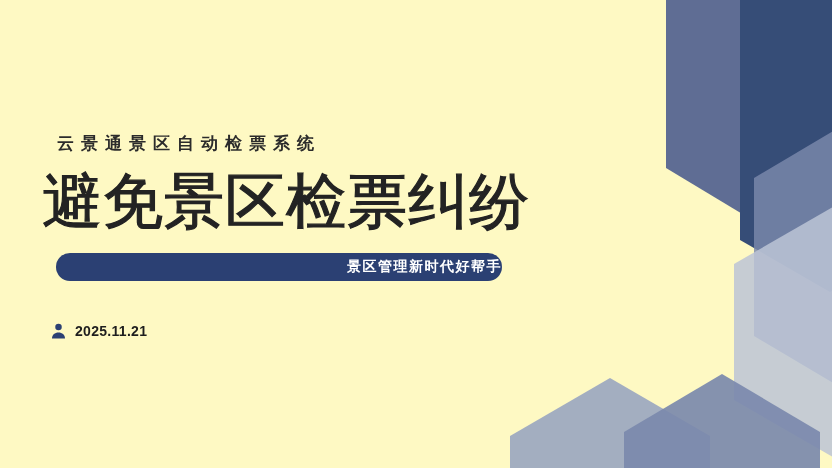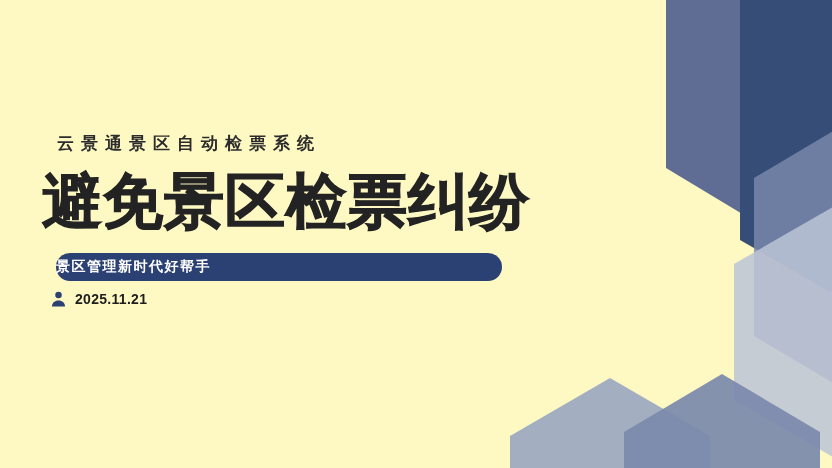--- a/index.html
+++ b/index.html
@@ -53,53 +53,53 @@
     letter-spacing: 7px;
     white-space: nowrap;
     line-height: 1.2;
   }
 
   .headline {
     position: absolute;
     left: 42px;
     top: 166px;
     font-size: 60px;
-    font-weight: 700;
+    font-weight: 400;
     color: #232323;
     letter-spacing: 1px;
     white-space: nowrap;
     line-height: 1.2;
     -webkit-text-stroke: 1.2px #232323;
   }
 
   .pill {
     position: absolute;
     left: 56px;
     top: 253px;
     width: 446px;
     height: 28px;
     border-radius: 14px;
     background: #2b4073;
     display: flex;
     align-items: center;
-    justify-content: flex-start;
+    justify-content: flex-end;
     font-family: Liberation Serif, serif;
   }
   .pill-label {
     font-size: 14px;
     font-weight: 700;
     color: #ffffff;
     letter-spacing: 1.5px;
     white-space: nowrap;
   }
 
   .meta-row {
     position: absolute;
     left: 50px;
-    top: 290px;
+    top: 322px;
     display: flex;
     align-items: flex-end;
   }
   .meta-item {
     display: flex;
     align-items: center;
     white-space: nowrap;
   }
   .meta-item.first { margin-right: 74px; }
 

